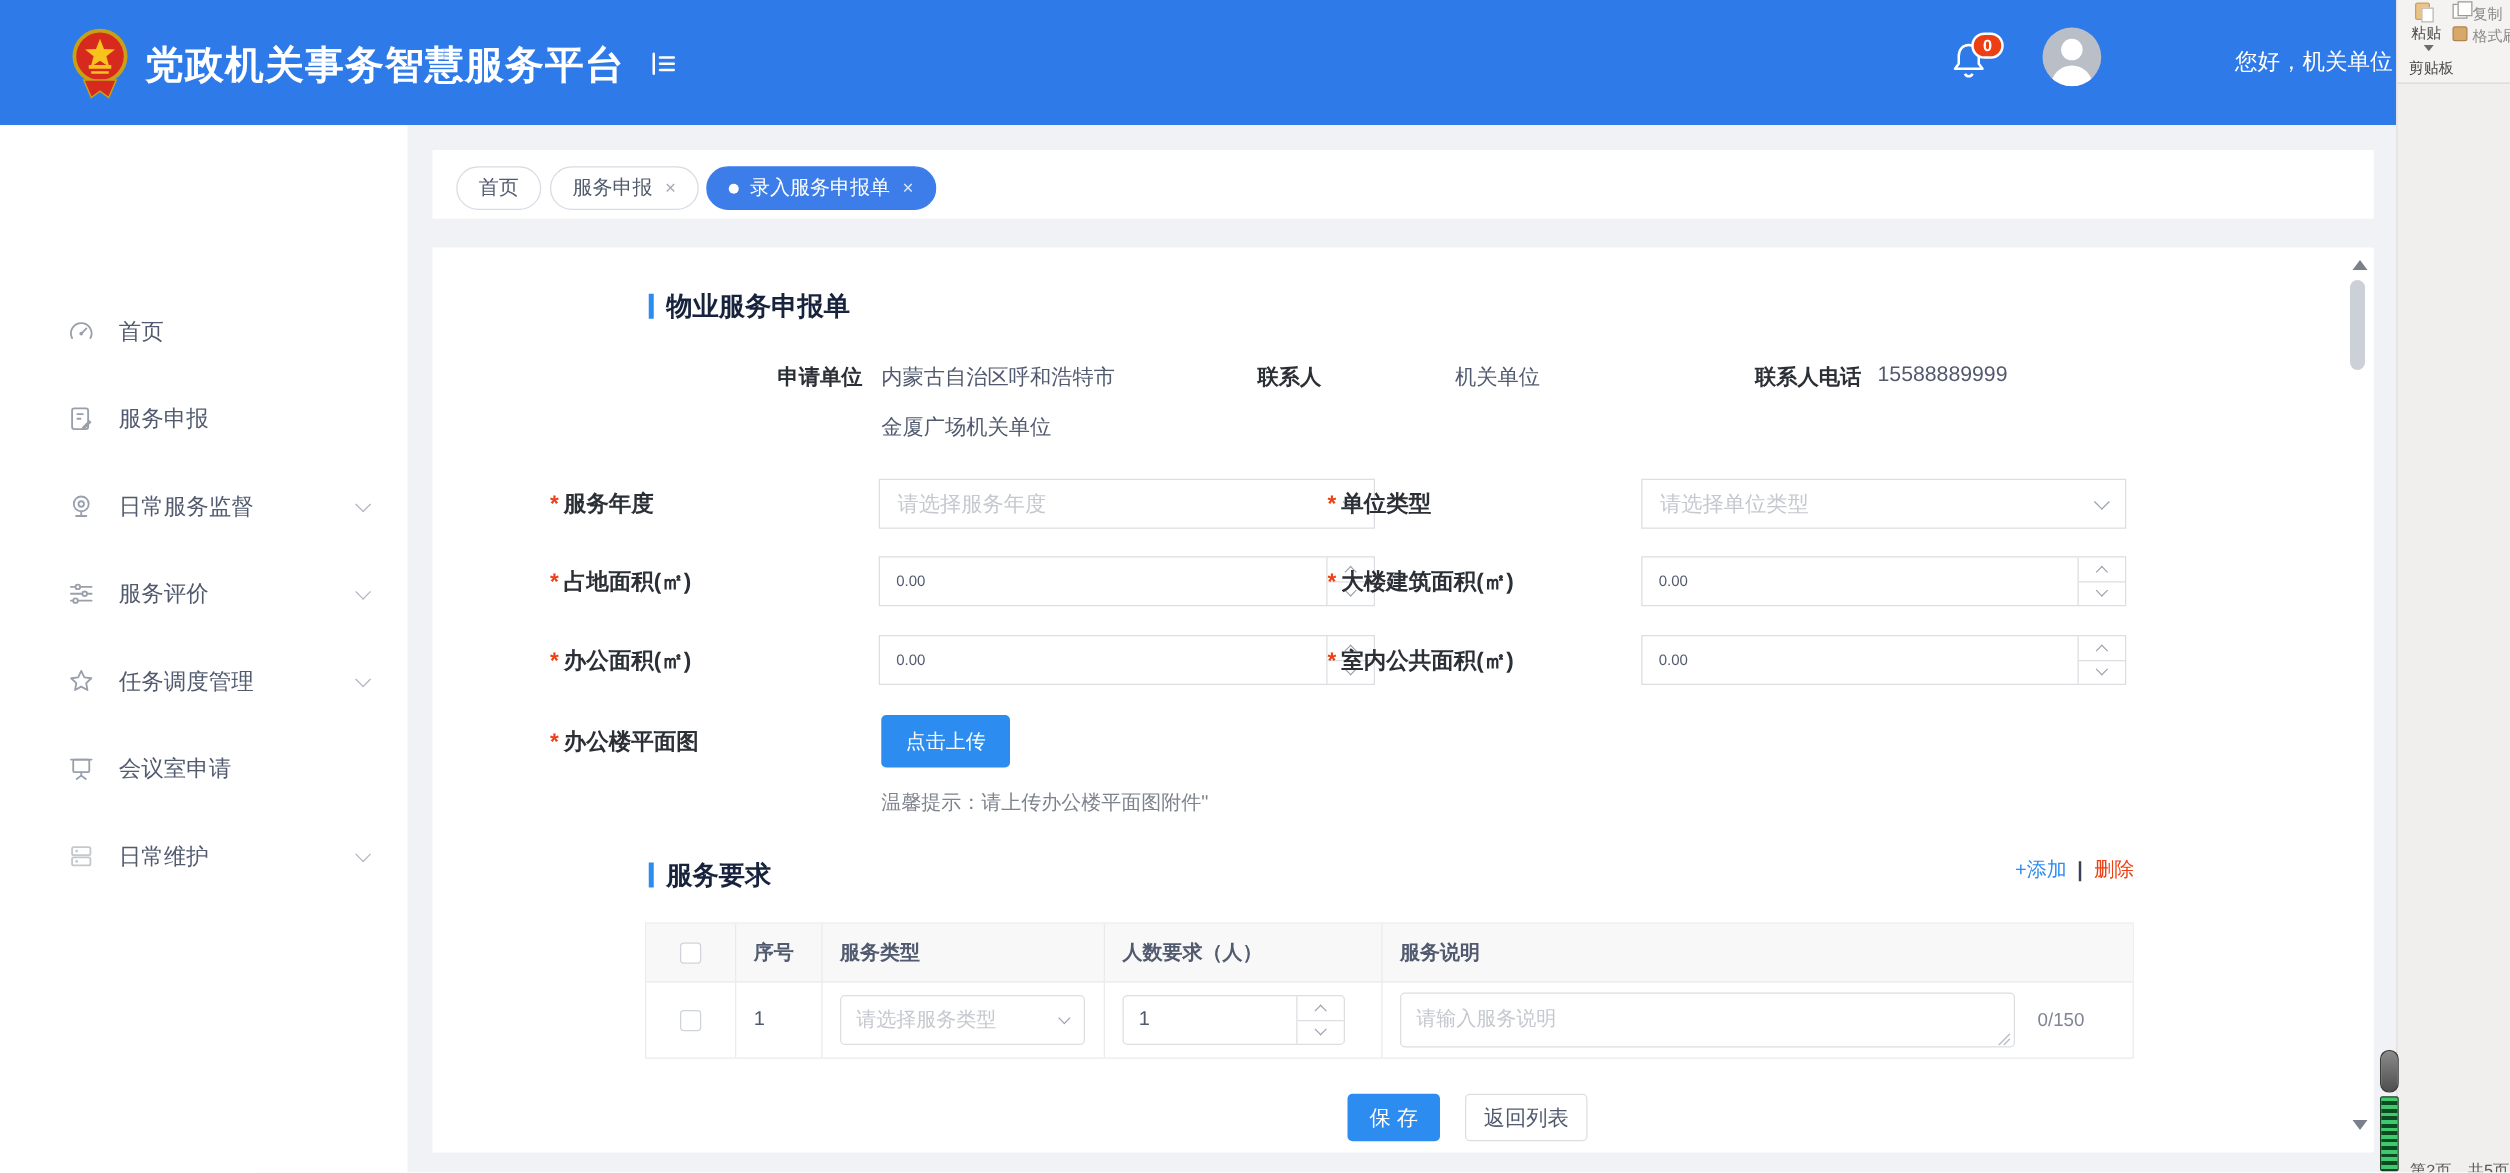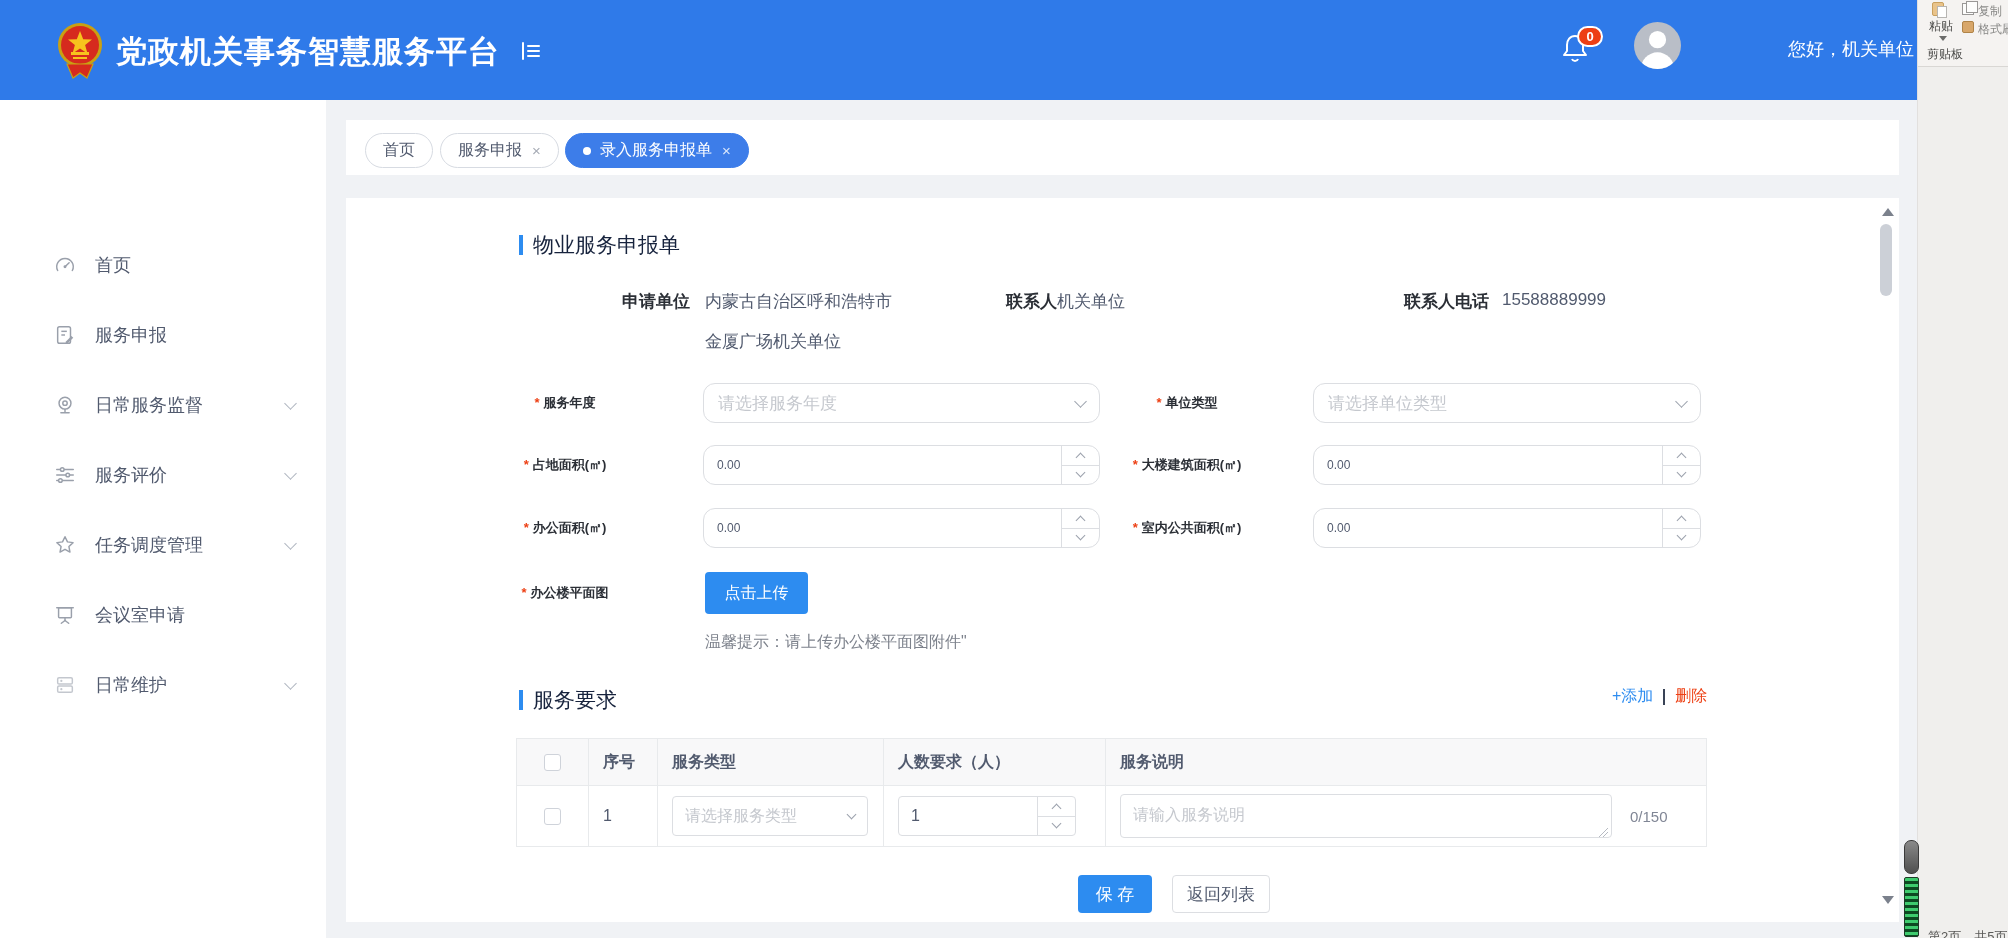--- a/index.html
+++ b/index.html
@@ -32,29 +32,29 @@
   .tab.t2 { left:94px; }
   .tab.t3 { left:219px; background:#3d7de9; border-color:#3d7de9; color:#ffffff; }
   .tab-x { margin-left:10px; font-size:15px; color:#a6abb5; cursor:pointer; }
   .tab.t3 .tab-x { color:#dbe7fb; }
   .dot { width:8px; height:8px; border-radius:50%; background:#ffffff; margin-right:9px; }
 
   .panel { position:absolute; left:346px; top:198px; width:1553px; height:724px; background:#ffffff; }
 
   .sec-head { position:absolute; display:flex; align-items:center; }
   .sec-bar { width:4px; height:20px; background:#2d8cf0; margin-right:10px; }
-  .sec-title { font-size:21px; font-weight:normal; color:#17233d; white-space:nowrap; }
+  .sec-title { font-size:21px; font-weight:bold; color:#17233d; white-space:nowrap; }
 
   .info-label { position:absolute; font-size:17px; font-weight:bold; color:#2b2f36; text-align:right; white-space:nowrap; }
   .info-value { position:absolute; font-size:17px; color:#515a6e; white-space:nowrap; }
 
-  .flabel { position:absolute; font-size:13px; font-weight:bold; color:#2b2f36; text-align:center; line-height:40px; white-space:nowrap; }
+  .flabel { position:absolute; font-size:18px; font-weight:bold; color:#2b2f36; text-align:left; line-height:40px; white-space:nowrap; }
   .req { color:#ed4014; margin-right:4px; font-weight:bold; }
 
-  .fld { position:absolute; height:40px; background:#fff; border:1px solid #dcdee2; border-radius:12px; }
+  .fld { position:absolute; height:40px; background:#fff; border:1px solid #dcdee2; border-radius:0; }
   .fld input { border:none; outline:none; background:transparent; width:100%; height:100%; padding:0 13px; font-size:12px; color:#515a6e; font-family:inherit; }
   .fld input::placeholder { color:#c5c8ce; }
   .fld.has-spin input { padding-right:50px; }
   .spin { position:absolute; top:0; right:0; width:38px; height:100%; border-left:1px solid #dcdee2; display:flex; flex-direction:column; }
   .sbtn { flex:1; display:flex; align-items:center; justify-content:center; cursor:pointer; }
   .sbtn + .sbtn { border-top:1px solid #dcdee2; }
   .chev { display:inline-block; width:7px; height:7px; border-right:1.5px solid #9ba1ac; border-bottom:1.5px solid #9ba1ac; }
   .chev.up { transform:rotate(-135deg); margin-top:4px; }
   .chev.dn { transform:rotate(45deg); margin-bottom:4px; }
   .select { display:flex; align-items:center; padding:0 14px; cursor:pointer; }
@@ -272,21 +272,21 @@
 
   <div class="sec-head" style="left:519px; top:231px;">
     <span class="sec-bar"></span>
     <span class="sec-title">物业服务申报单</span>
   </div>
 
   <div class="info-label" style="left:490px; top:290px; width:200px;">申请单位</div>
   <div class="info-value" style="left:705px; top:290px;">内蒙古自治区呼和浩特市</div>
   <div class="info-value" style="left:705px; top:330px;">金厦广场机关单位</div>
   <div class="info-label" style="left:897px; top:290px; width:160px;">联系人</div>
-  <div class="info-value" style="left:1057px; top:290px;">机关单位</div>
+  <div class="info-value" style="left:1164px; top:290px;">机关单位</div>
   <div class="info-label" style="left:1289px; top:290px; width:200px;">联系人电话</div>
   <div class="info-value" style="left:1502px; top:290px;">15588889999</div>
 
   <div class="flabel" style="left:440px; top:383px; width:250px;">
     <span class="req">*</span><span>服务年度</span>
   </div>
   <div class="fld select" style="left:703px; top:383px; width:397px;">
     <span class="ph">请选择服务年度</span>
     <span class="chev dn"></span>
   </div>

